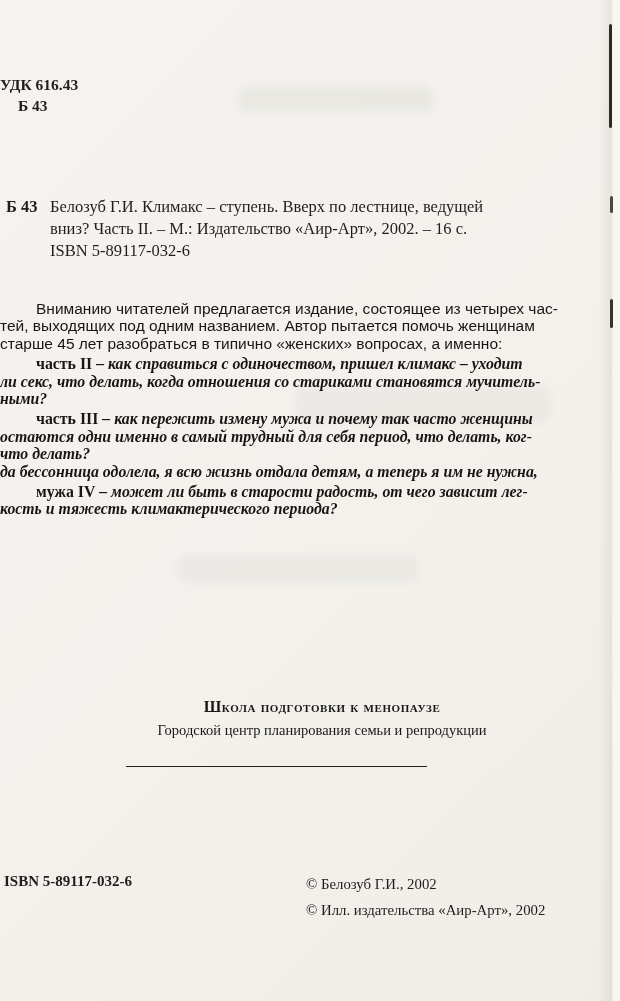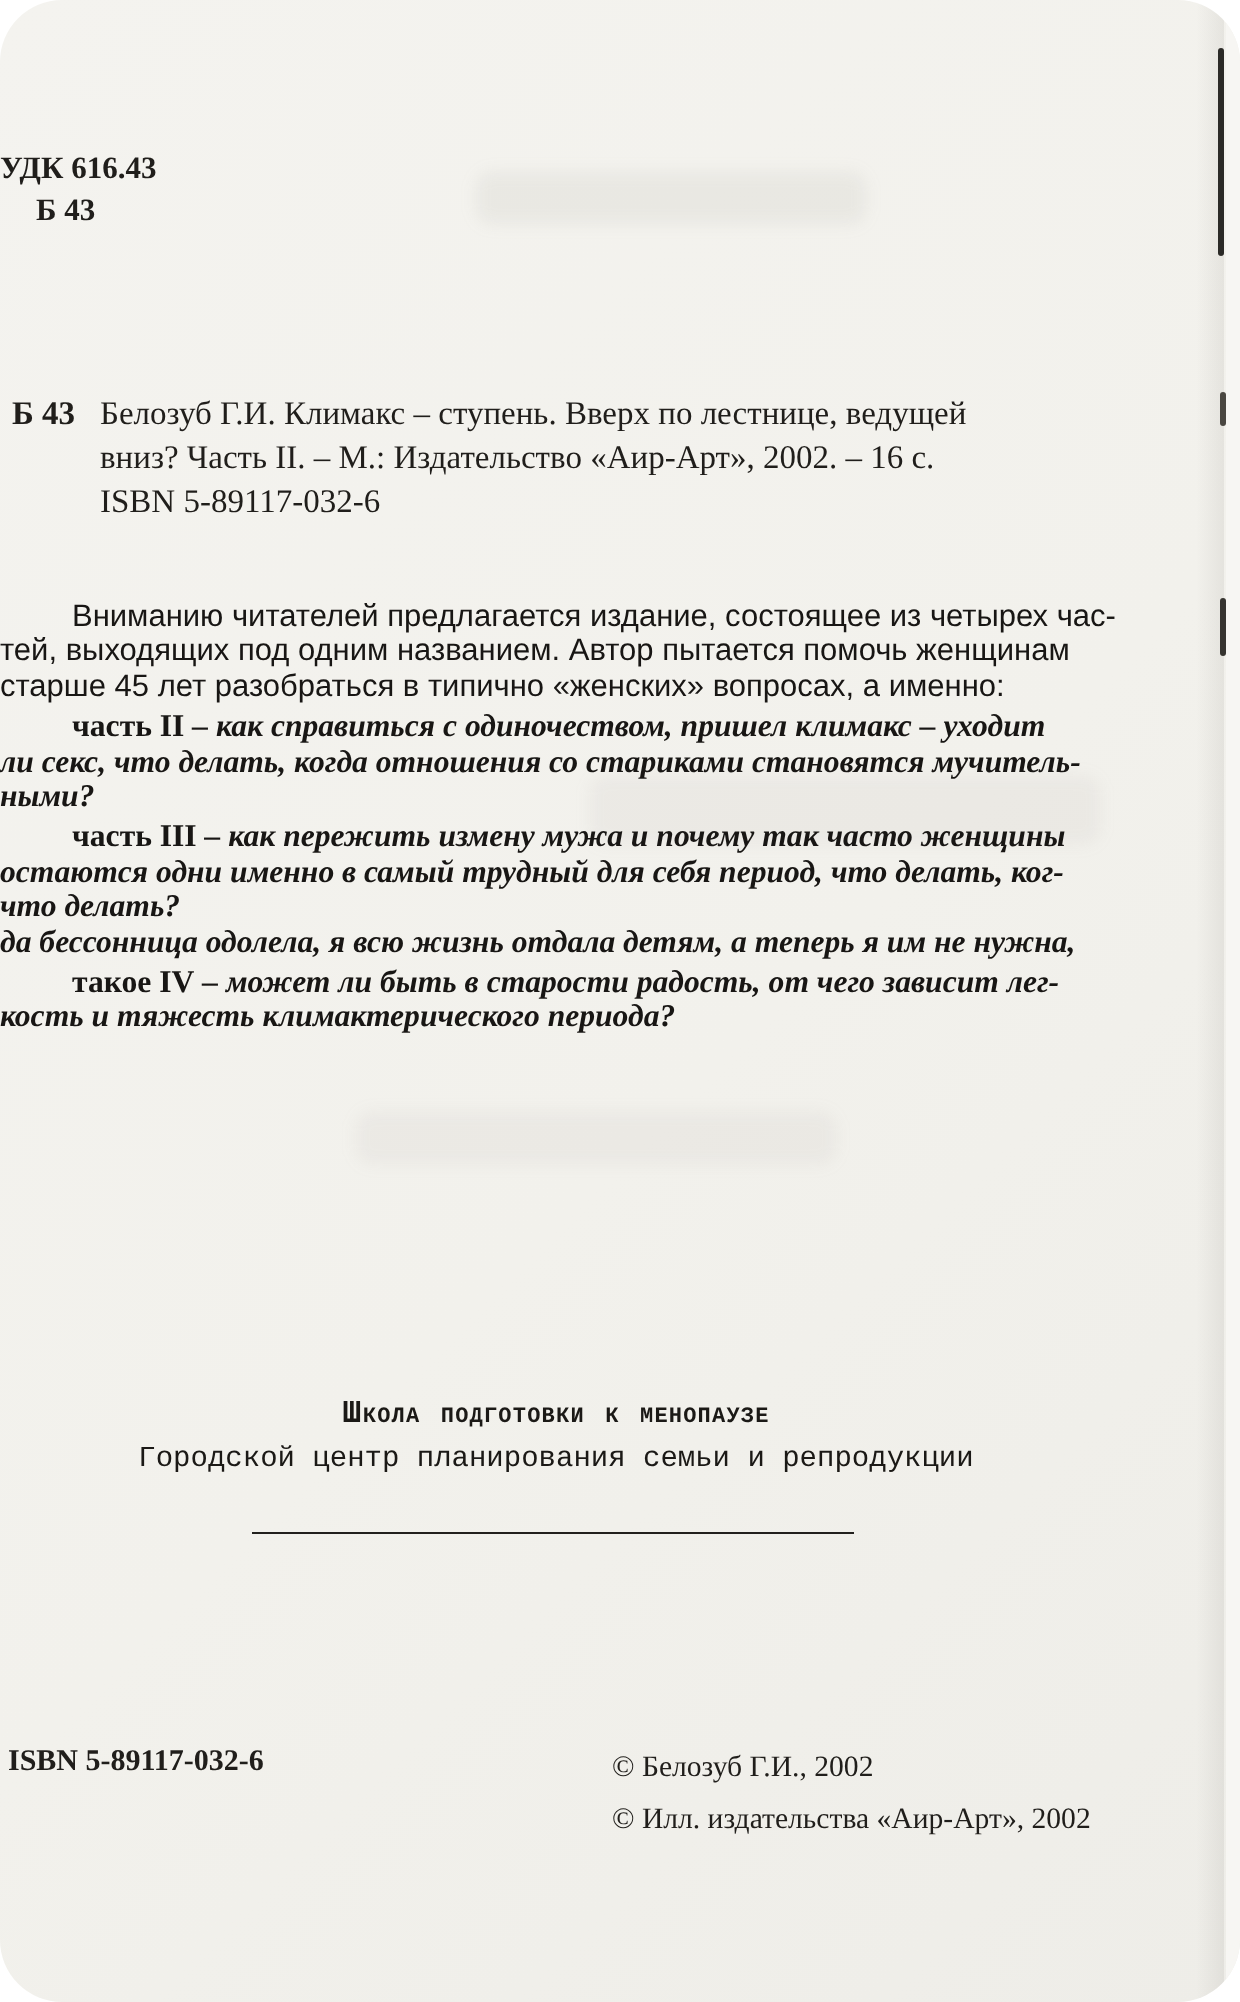--- a/index.html
+++ b/index.html
@@ -4,21 +4,20 @@
 <style>
   html, body { margin: 0; padding: 0; background: #ffffff; }
   .scan {
     position: relative;
     width: 620px;
     height: 1001px;
     overflow: hidden;
     background: linear-gradient(135deg, #f4f3ef 0%, #f2f1ec 55%, #eeede8 100%);
     color: #201e1b;
     font-family: "Liberation Serif", serif;
-    border-radius: 31px;
   }
   .b { font-weight: normal; }
 
   
   .udk {
     position: absolute; top: 74px; left: 0px;
     font-size: 15.5px; font-weight: bold; line-height: 21px;
   }
   .udk .bbk { padding-left: 18px; }
 
@@ -45,22 +44,23 @@
     font-size: 15.8px; line-height: 17.4px;
     font-family: "Liberation Serif", serif;
     color: #181614;
   }
   .plabel { font-weight: bold; font-style: normal; }
   .pitalic { font-style: italic; font-weight: bold; }
 
   
   .school {
     position: absolute; top: 697px; left: 0; width: 556px;
-    text-align: center; font-family: Liberation Mono, monospace;
+    text-align: center; font-family: Liberation Serif, serif;
     color: #1b1916;
+    padding-left: 44px;
   }
   .school-title {
     font-size: 16px; font-weight: bold;
     font-variant: small-caps; letter-spacing: 0.6px;
     line-height: 20px;
   }
   .school-sub { font-size: 14.5px; margin-top: 5px; }
 
   .divider {
     position: absolute; top: 766px; left: 126px; width: 301px;
@@ -141,21 +141,21 @@
     </div>
 
     <div class="part">
       <div class="line indent"><span class="plabel">часть III</span><span class="pitalic"> – как пережить измену мужа и почему так часто женщины</span></div>
       <div class="line pitalic">остаются одни именно в самый трудный для себя период, что делать, ког-</div>
       <div class="line pitalic">что делать?</div>
       <div class="line pitalic">да бессонница одолела, я всю жизнь отдала детям, а теперь я им не нужна,</div>
     </div>
 
     <div class="part">
-      <div class="line indent"><span class="plabel">такое IV</span><span class="pitalic"> – может ли быть в старости радость, от чего зависит лег-</span></div>
+      <div class="line indent"><span class="plabel">мужа IV</span><span class="pitalic"> – может ли быть в старости радость, от чего зависит лег-</span></div>
       <div class="line pitalic">кость и тяжесть климактерического периода?</div>
     </div>
   </div>
 
   <div class="school">
     <div class="school-title">Школа подготовки к менопаузе</div>
     <div class="school-sub">Городской центр планирования семьи и репродукции</div>
   </div>
 
   <div class="divider"></div>

